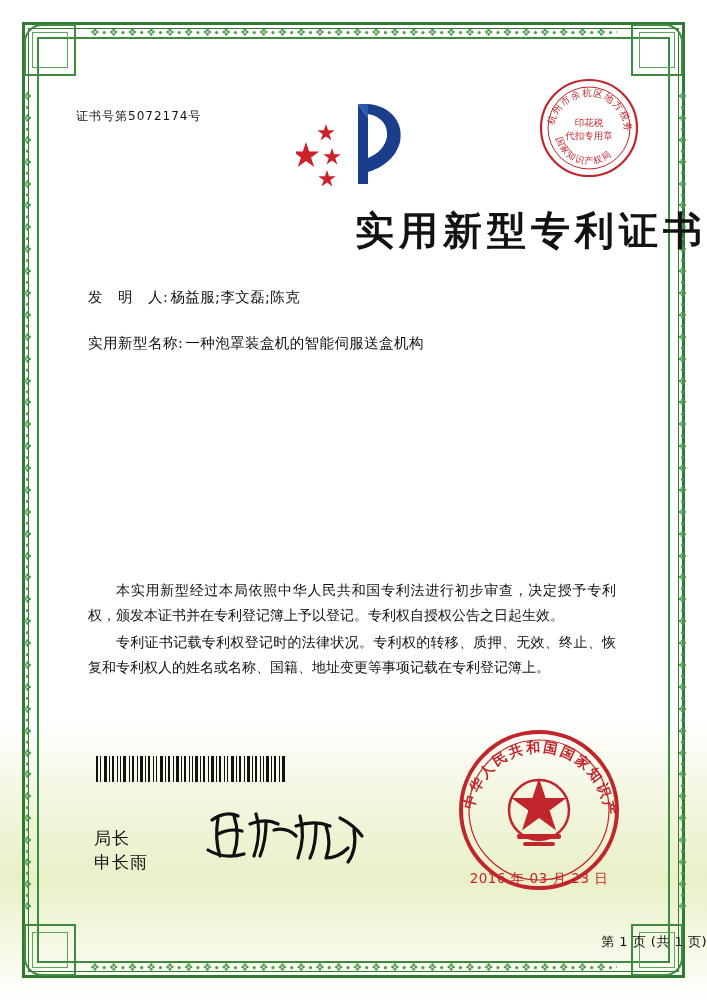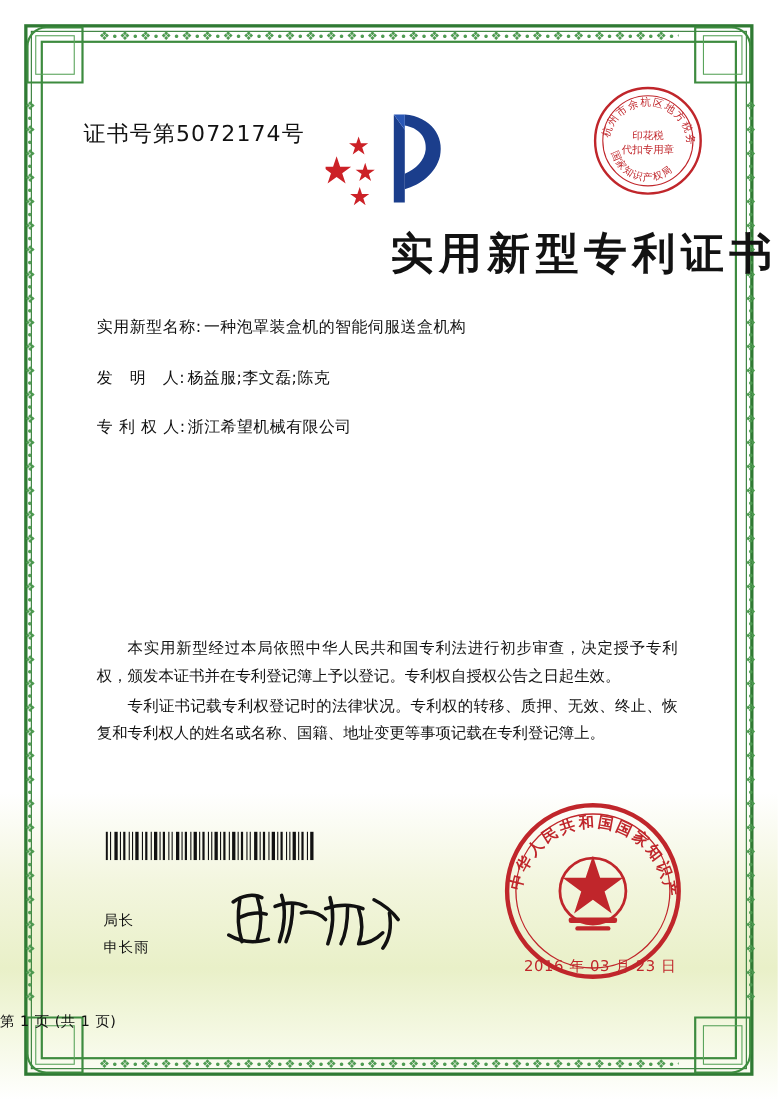--- a/index.html
+++ b/index.html
@@ -82,21 +82,21 @@
     right: 19px; top: 90px; bottom: 90px; width: 14px;
     writing-mode: vertical-rl;
     text-align: center;
     overflow: hidden;
   }
 
   
   .cert-no {
     position: absolute;
     left: 76px; top: 108px;
-    font-size: 20px;
+    font-size: 12px;
     color: #111;
     font-family: "DejaVu Sans", "Liberation Sans", sans-serif;
     letter-spacing: 1px;
   }
 
   .logo {
     position: absolute;
     left: 296px; top: 96px;
     width: 120px; height: 92px;
   }
@@ -160,52 +160,52 @@
   .barcode {
     position: absolute;
     left: 96px; top: 756px;
     width: 192px; height: 26px;
   }
 
   
   .sig-labels {
     position: absolute;
     left: 94px; top: 826px;
-    font-size: 13px;
+    font-size: 17px;
     line-height: 24px;
     color: #111;
     letter-spacing: 1px;
   }
   .signature {
     position: absolute;
     left: 204px; top: 800px;
     width: 170px; height: 68px;
   }
 
   
   .seal {
     position: absolute;
     right: 84px; bottom: 106px;
     width: 168px; height: 168px;
   }
   .seal-date {
     position: absolute;
     right: 92px; bottom: 112px;
     width: 152px;
-    text-align: right;
+    text-align: center;
     font-size: 13.5px;
     color: #c0262b;
     letter-spacing: 0.5px;
     font-family: "DejaVu Sans", "Liberation Sans", sans-serif;
   }
 
   .page-no {
     position: absolute;
-    left: 0; right: 0; bottom: 62px;
-    text-align: left;
+    left: 0; right: 0; bottom: 49px;
+    text-align: right;
     font-size: 13px;
     color: #111;
     letter-spacing: 0.5px;
   }
 </style>
 </head>
 <body>
 
 <div id="certificate">
 
@@ -253,30 +253,26 @@
       </text>
       <text x="52" y="50" text-anchor="middle" font-size="9.5" fill="#c0262b" font-family="DejaVu Sans, sans-serif">印花税</text>
       <text x="52" y="63" text-anchor="middle" font-size="9.5" fill="#c0262b" font-family="DejaVu Sans, sans-serif">代扣专用章</text>
     </svg>
   </div>
 
   <div class="main-title">实用新型专利证书</div>
 
   <div class="fields">
     <div class="field-row">
-      <span class="field-label">实用新型名称:</span>
-      <span class="field-value">一种泡罩装盒机的智能伺服送盒机构</span>
-    </div>
-    <div class="field-row">
       <span class="field-label">发　明　人:</span>
       <span class="field-value">杨益服;李文磊;陈克</span>
     </div>
     <div class="field-row">
-      <span class="field-label">专 利 权 人:</span>
-      <span class="field-value">浙江希望机械有限公司</span>
+      <span class="field-label">实用新型名称:</span>
+      <span class="field-value">一种泡罩装盒机的智能伺服送盒机构</span>
     </div>
   </div>
 
   <div class="body-text">
     <p>本实用新型经过本局依照中华人民共和国专利法进行初步审查，决定授予专利权，颁发本证书并在专利登记簿上予以登记。专利权自授权公告之日起生效。</p>
     <p>专利证书记载专利权登记时的法律状况。专利权的转移、质押、无效、终止、恢复和专利权人的姓名或名称、国籍、地址变更等事项记载在专利登记簿上。</p>
   </div>
 
   <div class="barcode">
     <svg width="192" height="26" viewBox="0 0 192 26">

